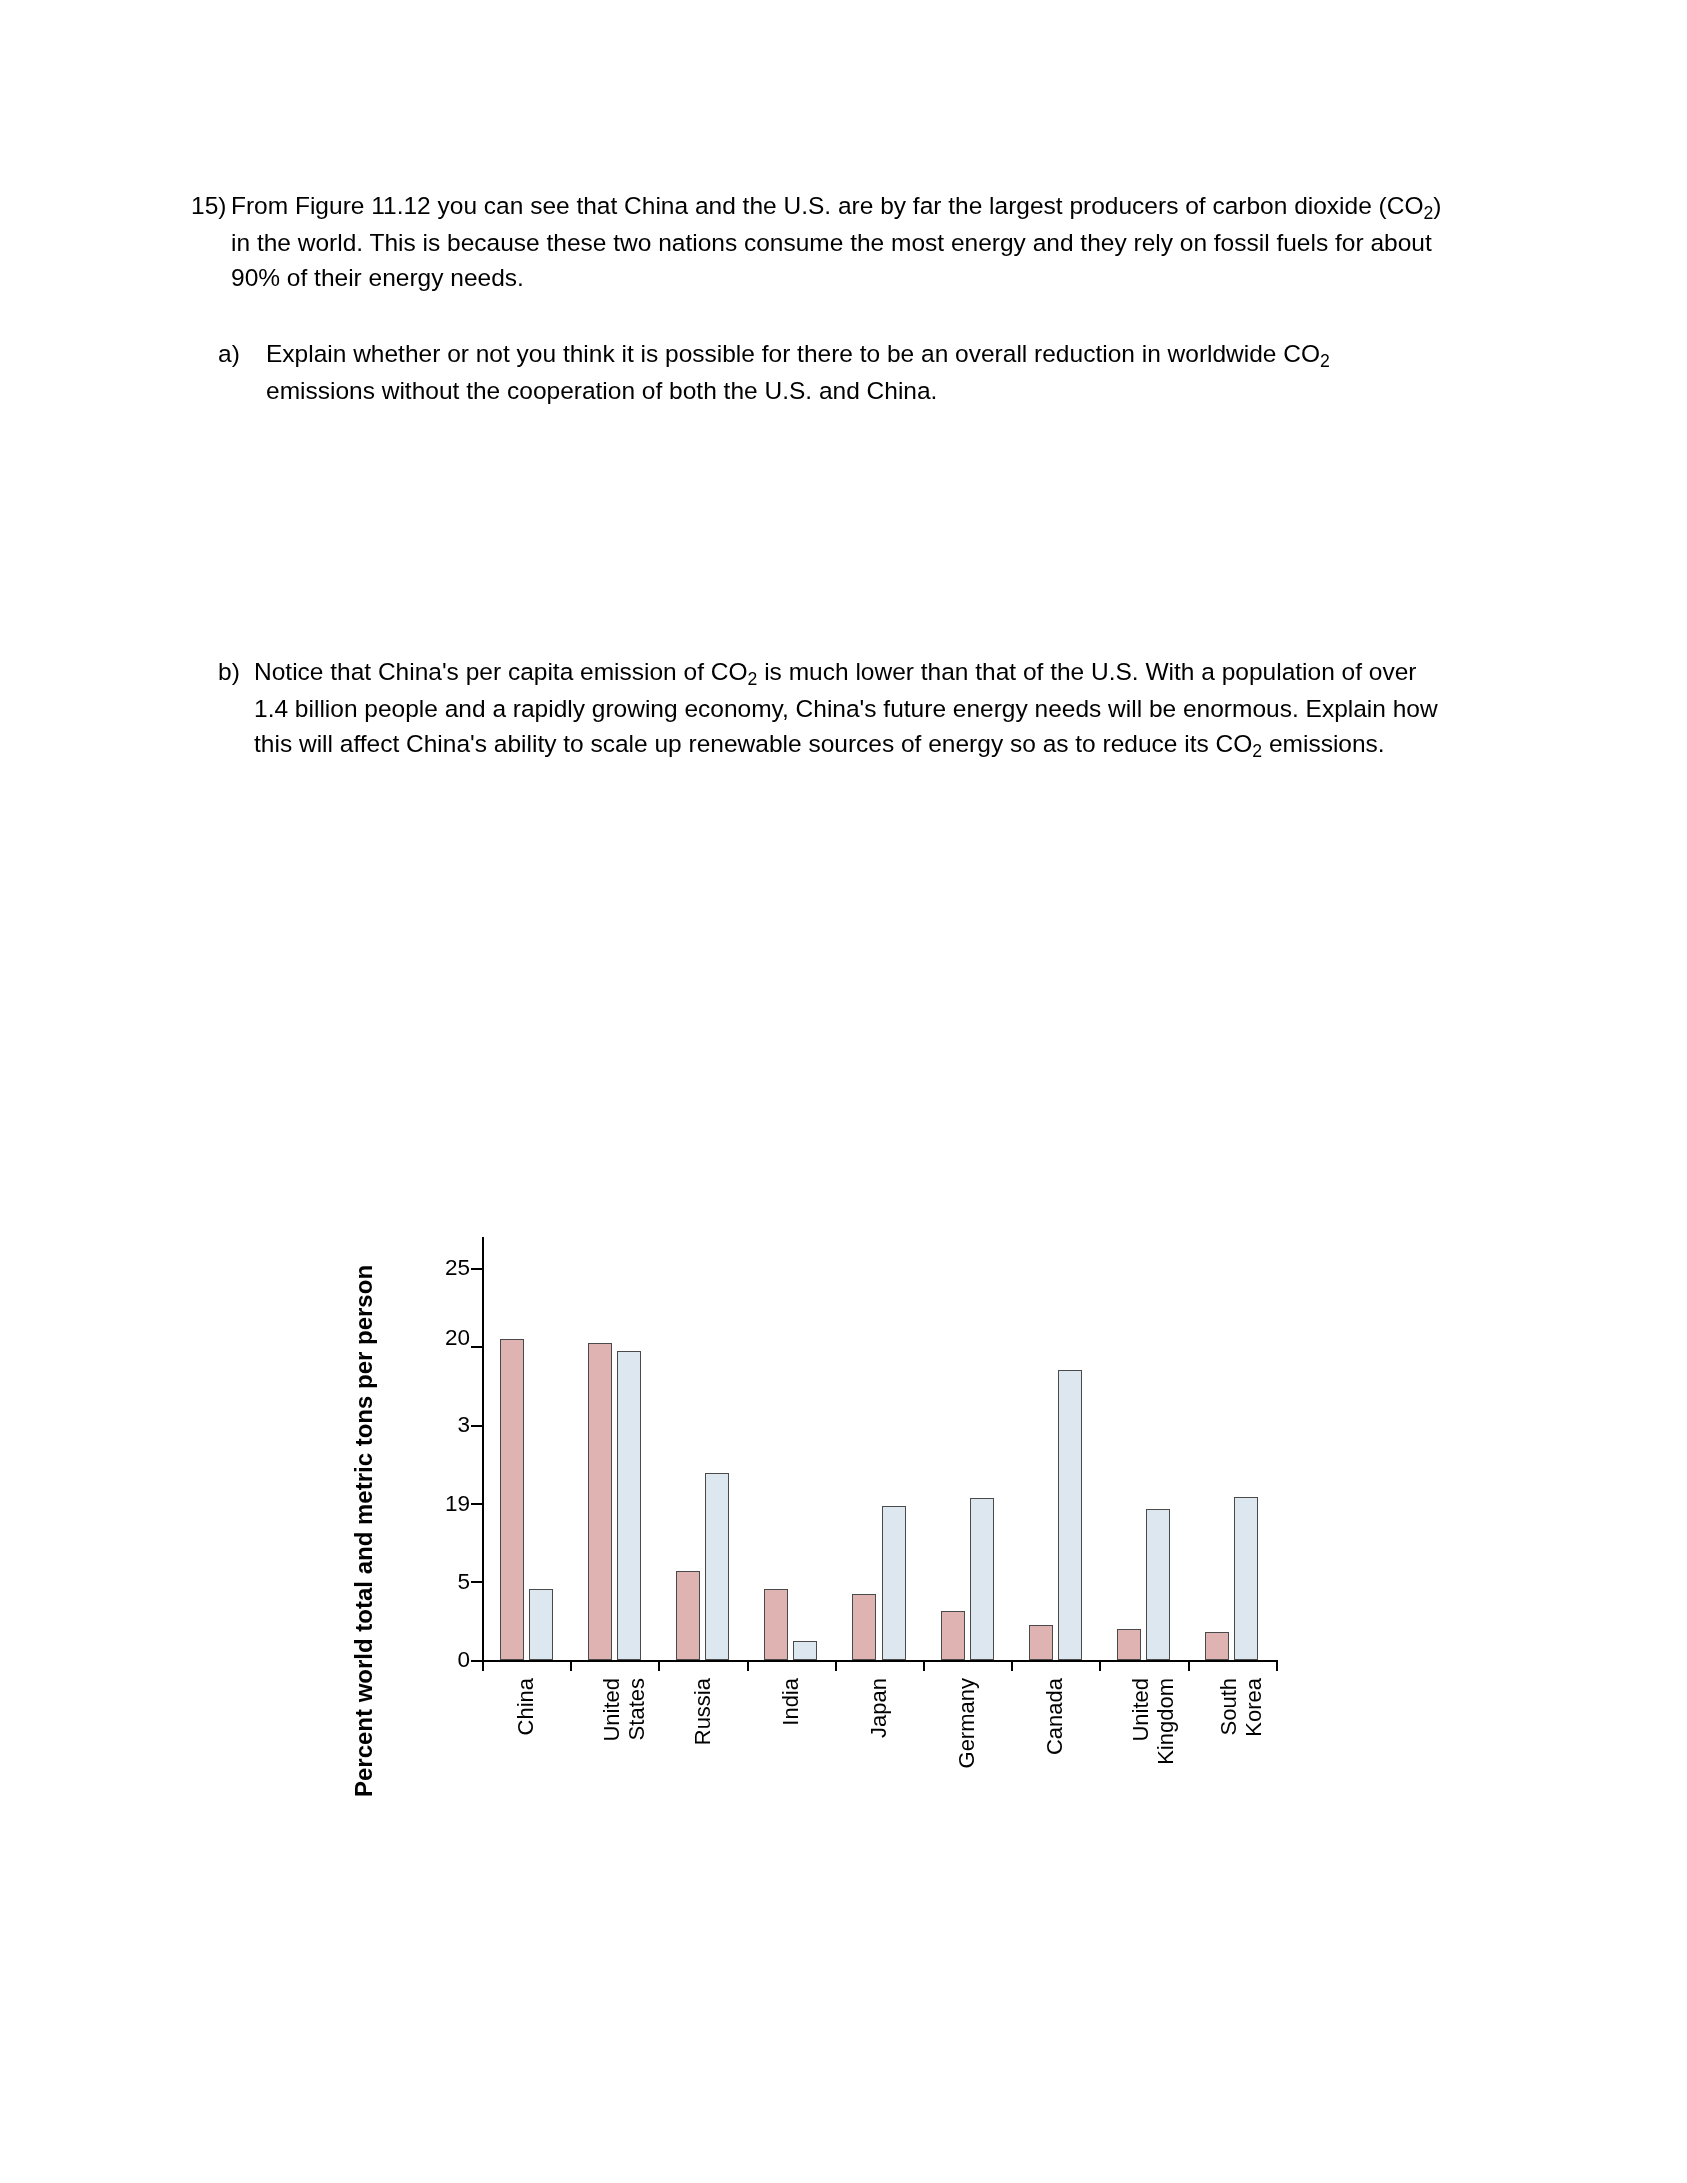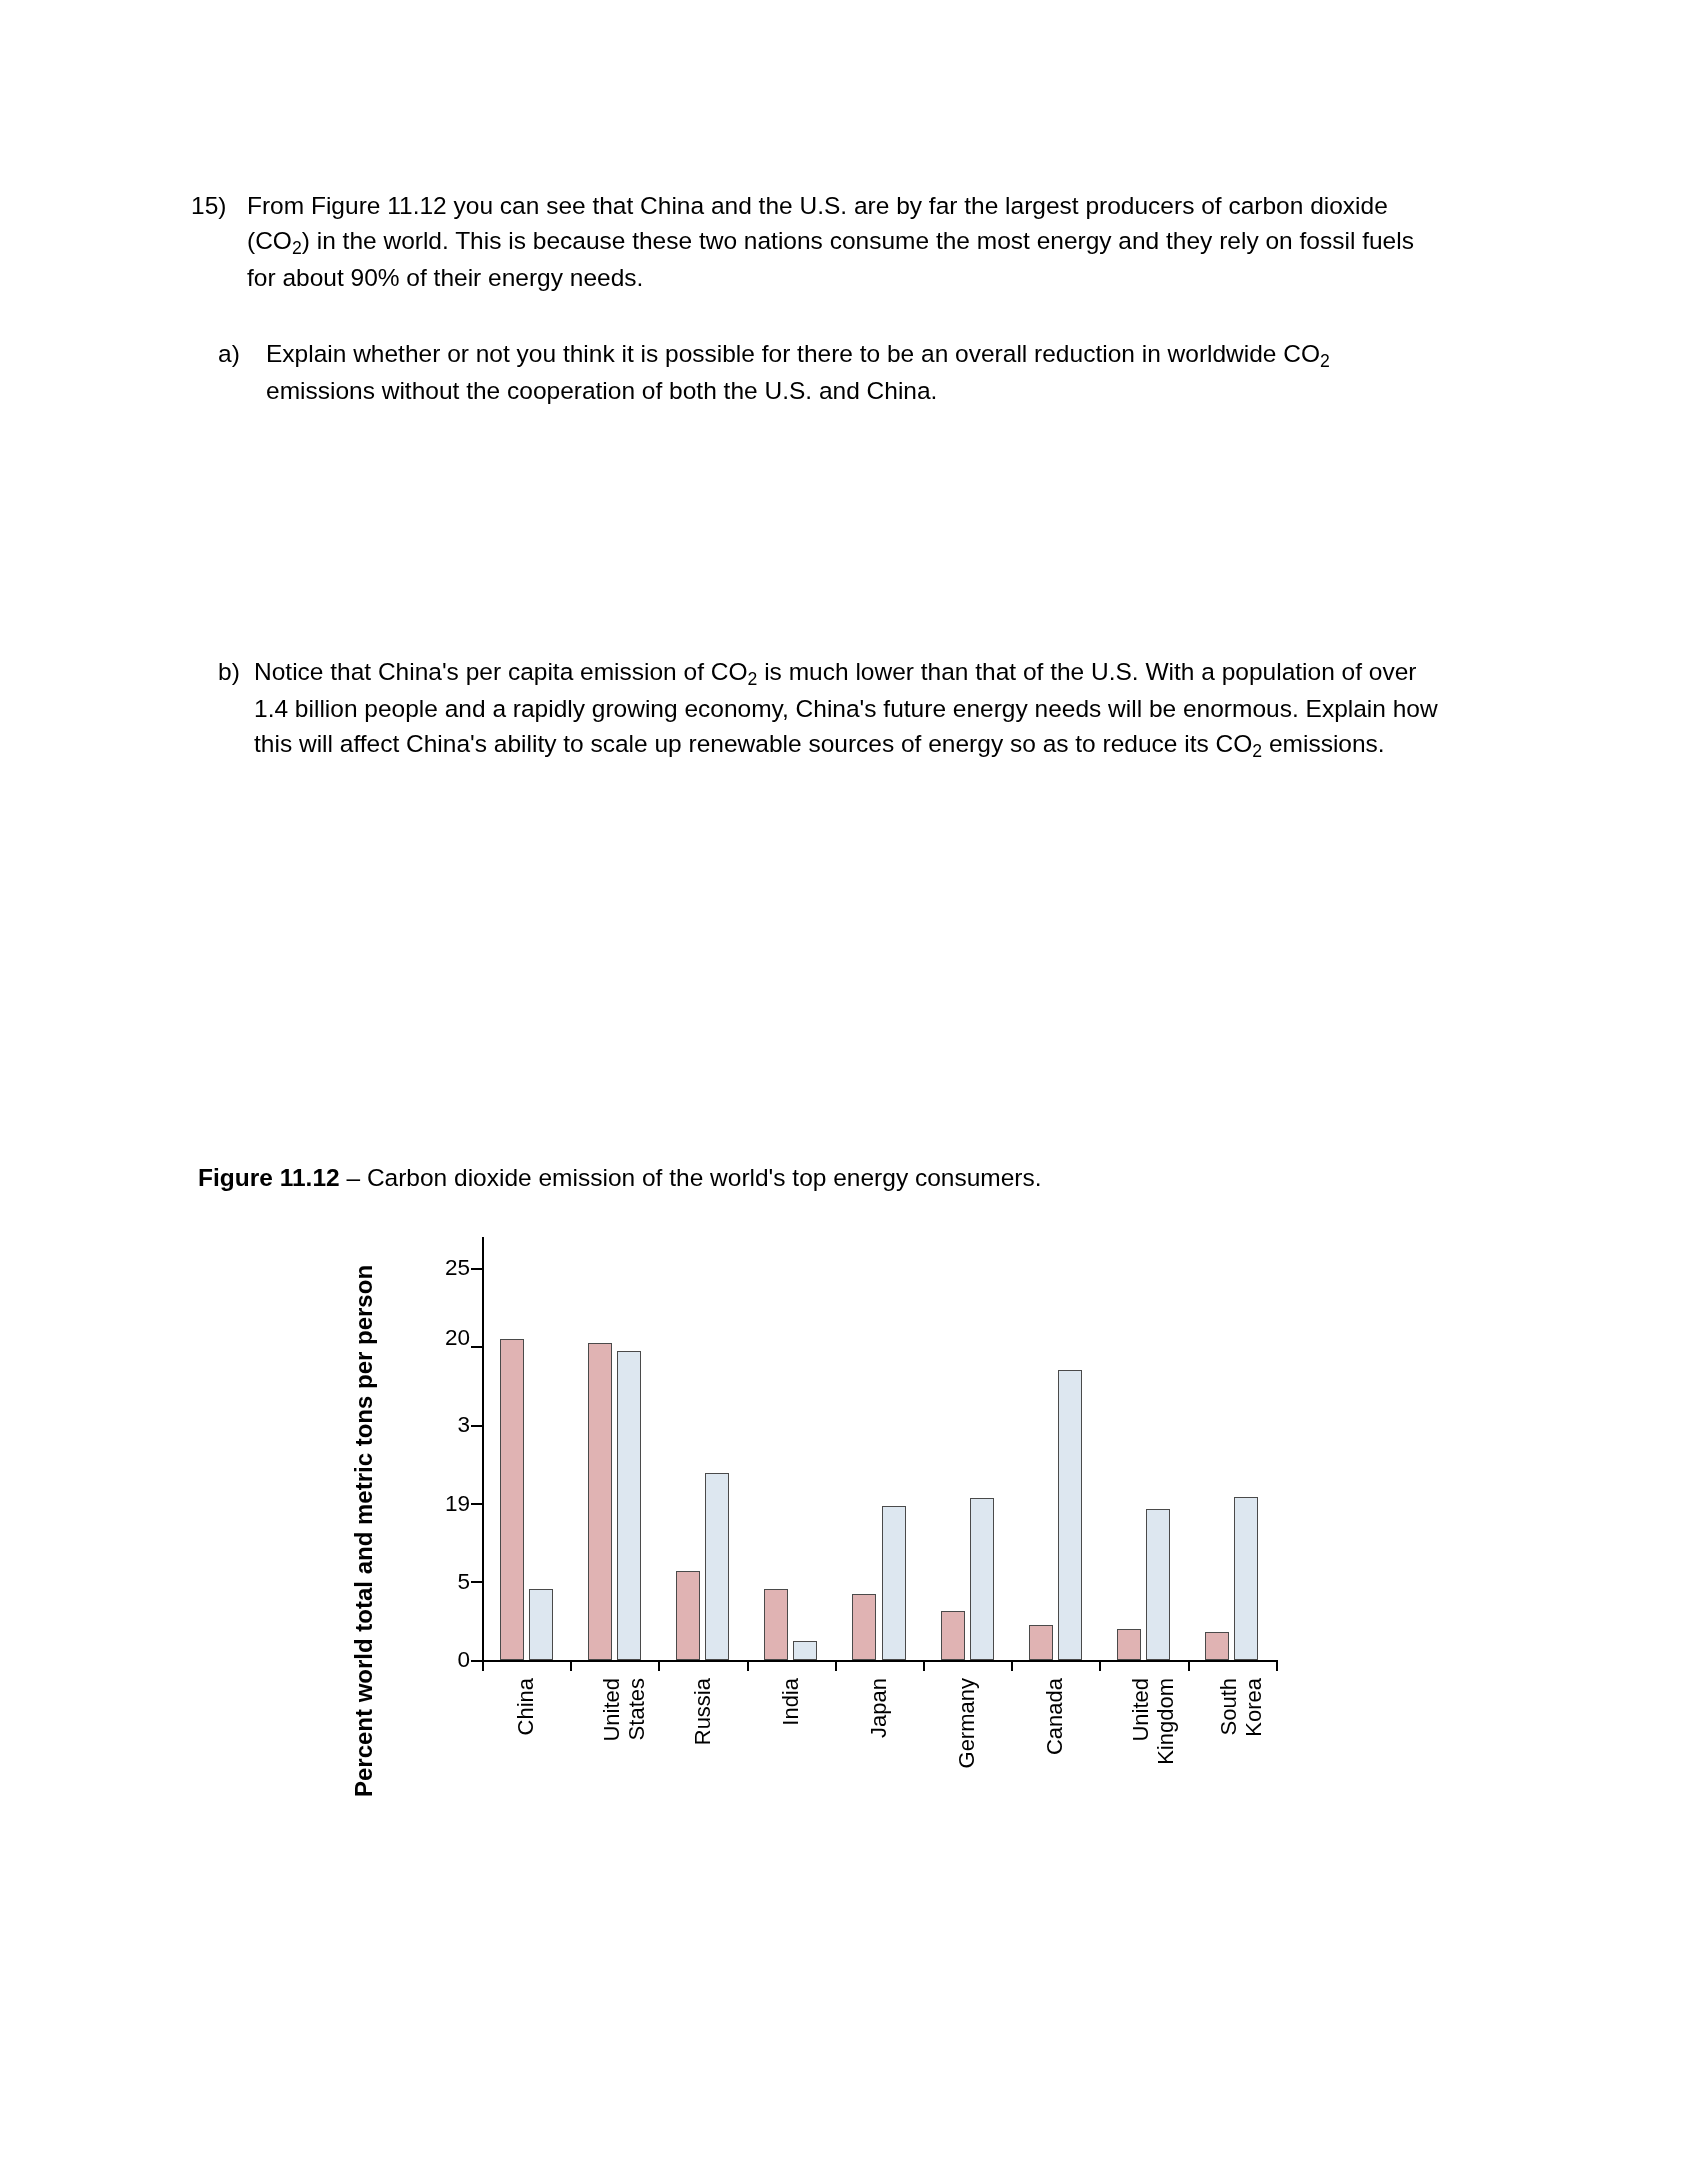--- a/index.html
+++ b/index.html
@@ -33,21 +33,21 @@
     left: 191px;
     top: 189px;
     width: 1257px;
   }
   #q15 .num {
     position: absolute;
     left: 0;
     top: 0;
   }
   #q15 .body {
-    margin-left: 56px;
+    margin-left: 40px;
   }
 
   #qa {
     left: 218px;
     top: 337px;
     width: 1217px;
   }
   #qa .num {
     position: absolute;
     left: 0;
@@ -237,23 +237,20 @@
     </div>
   </div>
 
   <div class="qblock" id="qb">
     <span class="num">b)</span>
     <div class="body">
       <span>Notice that China's per capita emission of CO</span><sub>2</sub><span> is much lower than that of the U.S. With a population of over 1.4 billion people and a rapidly growing economy, China's future energy needs will be enormous. Explain how this will affect China's ability to scale up renewable sources of energy so as to reduce its CO</span><sub>2</sub><span> emissions.</span>
     </div>
   </div>
 
-  <div id="figure-caption">
-    <span class="fignum">Figure 11.12</span><span> – Carbon dioxide emission of the world's top energy consumers.</span>
-  </div>
 
   <div id="chart-area">
     <div id="y-axis-title">Percent world total and metric tons per person</div>
 
     <div id="plot">
       <div class="axis-line" id="y-axis"></div>
       <div class="axis-line" id="x-axis"></div>
 
       <div id="yticks">
           <div class="ytick-label" style="top: 423px; right: 806px;">0</div>

